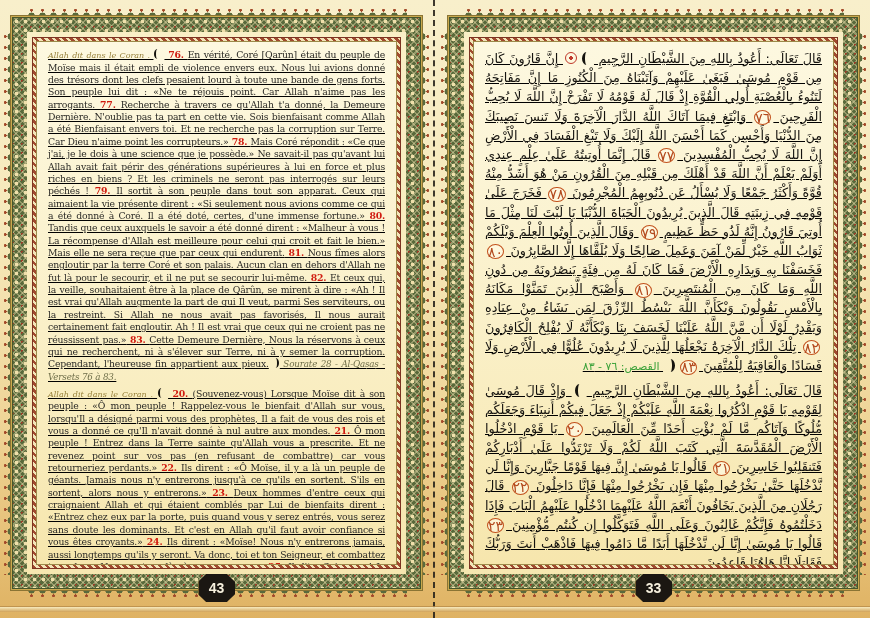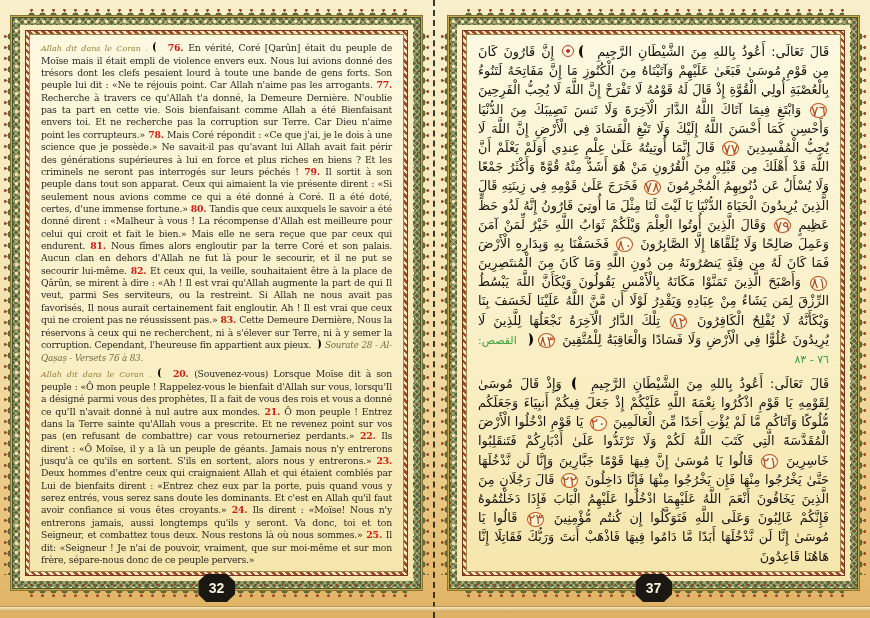--- a/index.html
+++ b/index.html
@@ -28,29 +28,30 @@
   .fr-v{position:absolute;top:18px;bottom:18px;width:10px;}
   .fr-left{left:-4px;background:
     radial-gradient(circle at 6.8px 5.5px,#5a6a3c 3.1px,rgba(0,0,0,0) 3.5px) 0 0/10px 11px repeat-y,
     radial-gradient(circle at 1.3px 5.5px,#a34a2a 1.2px,rgba(0,0,0,0) 1.6px) 0 0/10px 11px repeat-y;}
   .fr-right{right:-4px;background:
     radial-gradient(circle at 3.2px 5.5px,#5a6a3c 3.1px,rgba(0,0,0,0) 3.5px) 0 0/10px 11px repeat-y,
     radial-gradient(circle at 8.7px 5.5px,#a34a2a 1.2px,rgba(0,0,0,0) 1.6px) 0 0/10px 11px repeat-y;}
 
   
   .band{
-    position:absolute;inset:3px;box-sizing:border-box;padding:8px;
+    position:absolute;inset:3px;box-sizing:border-box;padding:15px;
     border:1px solid #c9a94e;
     box-shadow:inset 0 0 0 1px #46552c, 0 0 0 1px #8a7434;
     background:
       radial-gradient(circle at 4.5px 4.5px,#efe0ab 1.7px,rgba(0,0,0,0) 2.1px) 0 0/9px 9px,
       radial-gradient(circle at 0.5px 0.5px,#9b3c28 1.1px,rgba(0,0,0,0) 1.4px) 0 0/9px 9px,
       repeating-linear-gradient(45deg,rgba(240,226,174,.40) 0 1.5px,rgba(0,0,0,0) 1.5px 4.5px),
       repeating-linear-gradient(-45deg,rgba(240,226,174,.40) 0 1.5px,rgba(0,0,0,0) 1.5px 4.5px),
       #59693b;
+    text-decoration: underline;
   }
   .band-pad{height:100%;box-sizing:border-box;background:linear-gradient(180deg,#f9efc6,#f6e7b0);padding:5px;}
   .frame-dash{height:100%;box-sizing:border-box;padding:3px;border:1px solid #7c3322;
     background:repeating-linear-gradient(45deg,#a04a2e 0 2.5px,#f3e5b8 2.5px 5px);}
   .page-inner{height:100%;box-sizing:border-box;overflow:hidden;
     border:1px solid #9c8a4a;
     background:linear-gradient(180deg,#fdf8e0 0%,#faf0c8 55%,#f6e6ad 100%);
     padding:7px 11px 6px 11px;}
 
   
@@ -99,34 +100,34 @@
   <div class="band">
     <div class="band-pad">
       <div class="frame-dash">
         <div class="page-inner">
           <p class="fr-block"><span class="lead">Allah dit dans le Coran . </span><span class="cres"></span><span class="fnum"> 76. </span><span class="ftxt">En vérité, Coré [Qarûn] était du peuple de Moïse mais il était empli de violence envers eux. Nous lui avions donné des trésors dont les clefs pesaient lourd à toute une bande de gens forts. Son peuple lui dit : «Ne te réjouis point. Car Allah n'aime pas les arrogants.</span><span class="fnum"> 77. </span><span class="ftxt">Recherche à travers ce qu'Allah t'a donné, la Demeure Dernière. N'oublie pas ta part en cette vie. Sois bienfaisant comme Allah a été Bienfaisant envers toi. Et ne recherche pas la corruption sur Terre. Car Dieu n'aime point les corrupteurs.»</span><span class="fnum"> 78. </span><span class="ftxt">Mais Coré répondit : «Ce que j'ai, je le dois à une science que je possède.» Ne savait-il pas qu'avant lui Allah avait fait périr des générations supérieures à lui en force et plus riches en biens ? Et les criminels ne seront pas interrogés sur leurs péchés !</span><span class="fnum"> 79. </span><span class="ftxt">Il sortit à son peuple dans tout son apparat. Ceux qui aimaient la vie présente dirent : «Si seulement nous avions comme ce qui a été donné à Coré. Il a été doté, certes, d'une immense fortune.»</span><span class="fnum"> 80. </span><span class="ftxt">Tandis que ceux auxquels le savoir a été donné dirent : «Malheur à vous ! La récompense d'Allah est meilleure pour celui qui croit et fait le bien.» Mais elle ne sera reçue que par ceux qui endurent.</span><span class="fnum"> 81. </span><span class="ftxt">Nous fîmes alors engloutir par la terre Coré et son palais. Aucun clan en dehors d'Allah ne fut là pour le secourir, et il ne put se secourir lui-même.</span><span class="fnum"> 82. </span><span class="ftxt">Et ceux qui, la veille, souhaitaient être à la place de Qârûn, se mirent à dire : «Ah ! Il est vrai qu'Allah augmente la part de qui Il veut, parmi Ses serviteurs, ou la restreint. Si Allah ne nous avait pas favorisés, Il nous aurait certainement fait engloutir. Ah ! Il est vrai que ceux qui ne croient pas ne réussissent pas.»</span><span class="fnum"> 83. </span><span class="ftxt">Cette Demeure Dernière, Nous la réservons à ceux qui ne recherchent, ni à s'élever sur Terre, ni à y semer la corruption. Cependant, l'heureuse fin appartient aux pieux.</span><span class="cres flip"></span><span class="fref"> Sourate 28 - Al-Qaṣaṣ - Versets 76 à 83.</span></p>
           <p class="fr-block"><span class="lead">Allah dit dans le Coran . </span><span class="cres"></span><span class="fnum"> 20. </span><span class="ftxt">(Souvenez-vous) Lorsque Moïse dit à son peuple : «Ô mon peuple ! Rappelez-vous le bienfait d'Allah sur vous, lorsqu'Il a désigné parmi vous des prophètes, Il a fait de vous des rois et vous a donné ce qu'Il n'avait donné à nul autre aux mondes.</span><span class="fnum"> 21. </span><span class="ftxt">Ô mon peuple ! Entrez dans la Terre sainte qu'Allah vous a prescrite. Et ne revenez point sur vos pas (en refusant de combattre) car vous retourneriez perdants.»</span><span class="fnum"> 22. </span><span class="ftxt">Ils dirent : «Ô Moïse, il y a là un peuple de géants. Jamais nous n'y entrerons jusqu'à ce qu'ils en sortent. S'ils en sortent, alors nous y entrerons.»</span><span class="fnum"> 23. </span><span class="ftxt">Deux hommes d'entre ceux qui craignaient Allah et qui étaient comblés par Lui de bienfaits dirent : «Entrez chez eux par la porte, puis quand vous y serez entrés, vous serez sans doute les dominants. Et c'est en Allah qu'il faut avoir confiance si vous êtes croyants.»</span><span class="fnum"> 24. </span><span class="ftxt">Ils dirent : «Moïse! Nous n'y entrerons jamais, aussi longtemps qu'ils y seront. Va donc, toi et ton Seigneur, et combattez tous deux. Nous restons là où nous sommes.»</span><span class="fnum"> 25. </span><span class="ftxt">Il dit: «Seigneur ! Je n'ai de pouvoir, vraiment, que sur moi-même et sur mon frère, sépare-nous donc de ce peuple pervers.»</span></p>
         </div>
       </div>
     </div>
   </div>
-  <div class="badge">32</div>
+  <div class="badge">43</div>
 </div>
 
 <div class="page right">
   <div class="fr-h fr-top"></div>
   <div class="fr-h fr-bottom"></div>
   <div class="fr-v fr-left"></div>
   <div class="fr-v fr-right"></div>
   <div class="band">
     <div class="band-pad">
       <div class="frame-dash">
         <div class="page-inner">
           <p class="ar-block"><span class="aintro">قَالَ تَعَالَى: أَعُوذُ بِاللهِ مِنَ الشَّيْطَانِ الرَّجِيمِ </span><span class="cres-a"></span><span class="rosette"></span><span class="atxt"> إِنَّ قَارُونَ كَانَ مِن قَوْمِ مُوسَىٰ فَبَغَىٰ عَلَيْهِمْ وَآتَيْنَاهُ مِنَ الْكُنُوزِ مَا إِنَّ مَفَاتِحَهُ لَتَنُوءُ بِالْعُصْبَةِ أُولِي الْقُوَّةِ إِذْ قَالَ لَهُ قَوْمُهُ لَا تَفْرَحْ إِنَّ اللَّهَ لَا يُحِبُّ الْفَرِحِينَ </span><span class="vmark">٧٦</span><span class="atxt"> وَابْتَغِ فِيمَا آتَاكَ اللَّهُ الدَّارَ الْآخِرَةَ وَلَا تَنسَ نَصِيبَكَ مِنَ الدُّنْيَا وَأَحْسِن كَمَا أَحْسَنَ اللَّهُ إِلَيْكَ وَلَا تَبْغِ الْفَسَادَ فِي الْأَرْضِ إِنَّ اللَّهَ لَا يُحِبُّ الْمُفْسِدِينَ </span><span class="vmark">٧٧</span><span class="atxt"> قَالَ إِنَّمَا أُوتِيتُهُ عَلَىٰ عِلْمٍ عِندِي أَوَلَمْ يَعْلَمْ أَنَّ اللَّهَ قَدْ أَهْلَكَ مِن قَبْلِهِ مِنَ الْقُرُونِ مَنْ هُوَ أَشَدُّ مِنْهُ قُوَّةً وَأَكْثَرُ جَمْعًا وَلَا يُسْأَلُ عَن ذُنُوبِهِمُ الْمُجْرِمُونَ </span><span class="vmark">٧٨</span><span class="atxt"> فَخَرَجَ عَلَىٰ قَوْمِهِ فِي زِينَتِهِ قَالَ الَّذِينَ يُرِيدُونَ الْحَيَاةَ الدُّنْيَا يَا لَيْتَ لَنَا مِثْلَ مَا أُوتِيَ قَارُونُ إِنَّهُ لَذُو حَظٍّ عَظِيمٍ </span><span class="vmark">٧٩</span><span class="atxt"> وَقَالَ الَّذِينَ أُوتُوا الْعِلْمَ وَيْلَكُمْ ثَوَابُ اللَّهِ خَيْرٌ لِّمَنْ آمَنَ وَعَمِلَ صَالِحًا وَلَا يُلَقَّاهَا إِلَّا الصَّابِرُونَ </span><span class="vmark">٨٠</span><span class="atxt"> فَخَسَفْنَا بِهِ وَبِدَارِهِ الْأَرْضَ فَمَا كَانَ لَهُ مِن فِئَةٍ يَنصُرُونَهُ مِن دُونِ اللَّهِ وَمَا كَانَ مِنَ الْمُنتَصِرِينَ </span><span class="vmark">٨١</span><span class="atxt"> وَأَصْبَحَ الَّذِينَ تَمَنَّوْا مَكَانَهُ بِالْأَمْسِ يَقُولُونَ وَيْكَأَنَّ اللَّهَ يَبْسُطُ الرِّزْقَ لِمَن يَشَاءُ مِنْ عِبَادِهِ وَيَقْدِرُ لَوْلَا أَن مَّنَّ اللَّهُ عَلَيْنَا لَخَسَفَ بِنَا وَيْكَأَنَّهُ لَا يُفْلِحُ الْكَافِرُونَ </span><span class="vmark">٨٢</span><span class="atxt"> تِلْكَ الدَّارُ الْآخِرَةُ نَجْعَلُهَا لِلَّذِينَ لَا يُرِيدُونَ عُلُوًّا فِي الْأَرْضِ وَلَا فَسَادًا وَالْعَاقِبَةُ لِلْمُتَّقِينَ </span><span class="vmark">٨٣</span><span class="cres-a flip"></span><span class="aref"> القصص: ٧٦ - ٨٣</span></p>
           <p class="ar-block"><span class="aintro">قَالَ تَعَالَى: أَعُوذُ بِاللهِ مِنَ الشَّيْطَانِ الرَّجِيمِ </span><span class="cres-a"></span><span class="atxt"> وَإِذْ قَالَ مُوسَىٰ لِقَوْمِهِ يَا قَوْمِ اذْكُرُوا نِعْمَةَ اللَّهِ عَلَيْكُمْ إِذْ جَعَلَ فِيكُمْ أَنبِيَاءَ وَجَعَلَكُم مُّلُوكًا وَآتَاكُم مَّا لَمْ يُؤْتِ أَحَدًا مِّنَ الْعَالَمِينَ </span><span class="vmark">٢٠</span><span class="atxt"> يَا قَوْمِ ادْخُلُوا الْأَرْضَ الْمُقَدَّسَةَ الَّتِي كَتَبَ اللَّهُ لَكُمْ وَلَا تَرْتَدُّوا عَلَىٰ أَدْبَارِكُمْ فَتَنقَلِبُوا خَاسِرِينَ </span><span class="vmark">٢١</span><span class="atxt"> قَالُوا يَا مُوسَىٰ إِنَّ فِيهَا قَوْمًا جَبَّارِينَ وَإِنَّا لَن نَّدْخُلَهَا حَتَّىٰ يَخْرُجُوا مِنْهَا فَإِن يَخْرُجُوا مِنْهَا فَإِنَّا دَاخِلُونَ </span><span class="vmark">٢٢</span><span class="atxt"> قَالَ رَجُلَانِ مِنَ الَّذِينَ يَخَافُونَ أَنْعَمَ اللَّهُ عَلَيْهِمَا ادْخُلُوا عَلَيْهِمُ الْبَابَ فَإِذَا دَخَلْتُمُوهُ فَإِنَّكُمْ غَالِبُونَ وَعَلَى اللَّهِ فَتَوَكَّلُوا إِن كُنتُم مُّؤْمِنِينَ </span><span class="vmark">٢٣</span><span class="atxt"> قَالُوا يَا مُوسَىٰ إِنَّا لَن نَّدْخُلَهَا أَبَدًا مَّا دَامُوا فِيهَا فَاذْهَبْ أَنتَ وَرَبُّكَ فَقَاتِلَا إِنَّا هَاهُنَا قَاعِدُونَ </span></p>
         </div>
       </div>
     </div>
   </div>
-  <div class="badge">37</div>
+  <div class="badge">33</div>
 </div>
 
 <div class="bottom-edge"></div>
 
 </body></html>

